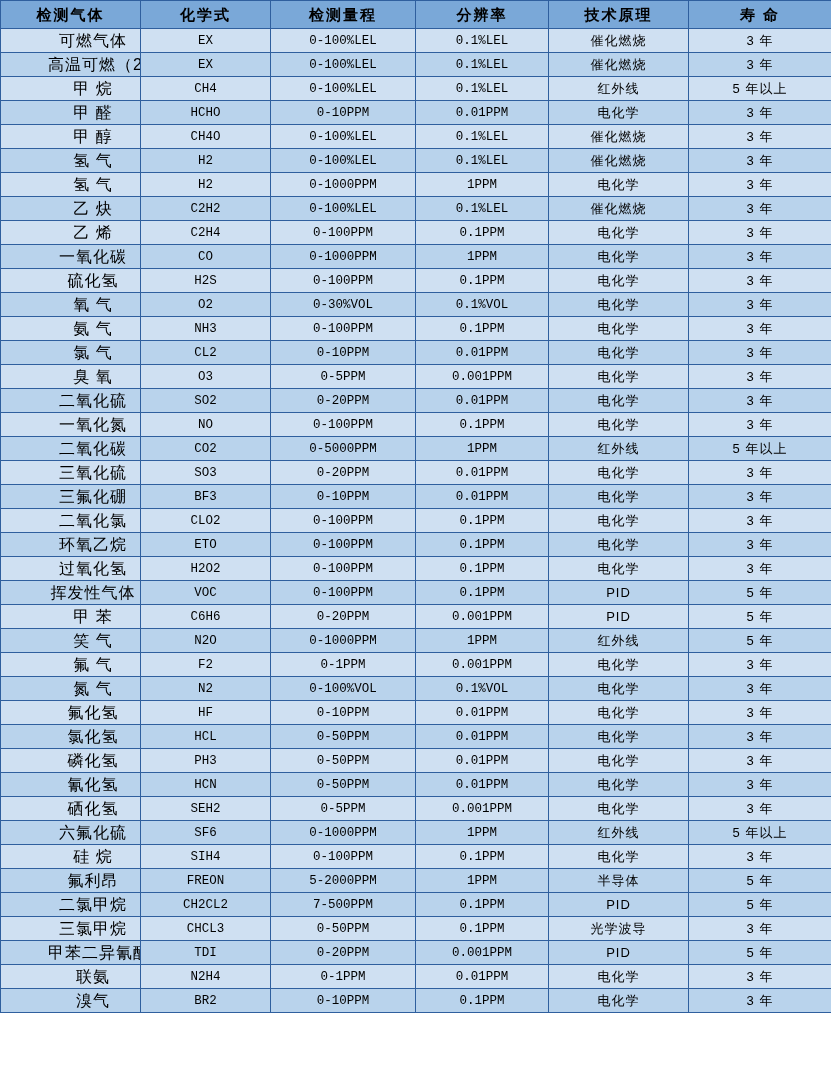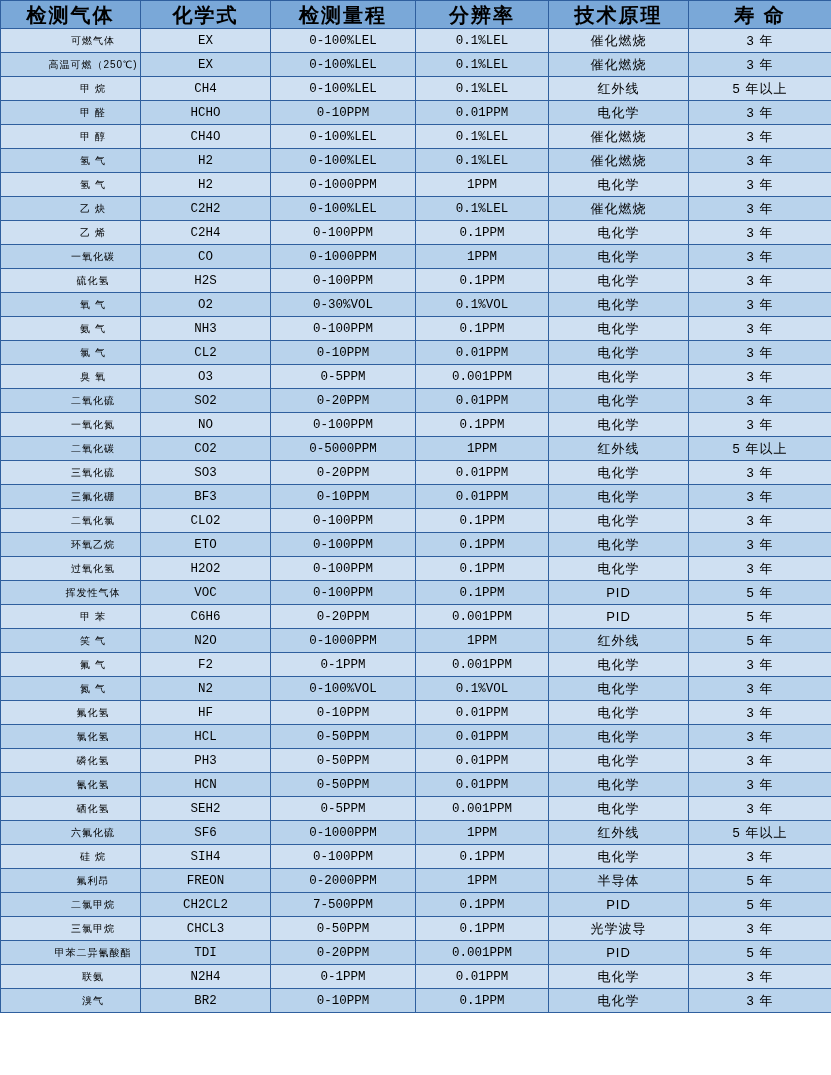--- a/index.html
+++ b/index.html
@@ -29,30 +29,30 @@
     vertical-align: middle;
     color: #000000;
     height: 23px;
     line-height: 20px;
     padding: 0 2px;
     overflow: hidden;
     white-space: nowrap;
   }
   #gas-table thead th {
     background: #7aa8d8;
-    font-size: 20px;
+    font-size: 15px;
     font-weight: bold;
     height: 27px;
     letter-spacing: 2px;
   }
   #gas-table tbody td {
     font-size: 13px;
   }
   #gas-table tbody td.name {
-    font-size: 10px;
+    font-size: 16px;
     letter-spacing: 1px;
     padding-left: 47px;
   }
   #gas-table tbody td.formula,
   #gas-table tbody td.range,
   #gas-table tbody td.resolution {
     font-family: "Liberation Mono", monospace;
     font-size: 12.5px;
   }
   #gas-table tbody td.principle,
@@ -362,21 +362,21 @@
         <td class="name">硅 烷</td>
         <td class="formula">SIH4</td>
         <td class="range">0-100PPM</td>
         <td class="resolution">0.1PPM</td>
         <td class="principle">电化学</td>
         <td class="life">3 年</td>
       </tr>
       <tr class="even">
         <td class="name">氟利昂</td>
         <td class="formula">FREON</td>
-        <td class="range">0-2000PPM</td>
+        <td class="range">5-2000PPM</td>
         <td class="resolution">1PPM</td>
         <td class="principle">半导体</td>
         <td class="life">5 年</td>
       </tr>
       <tr class="even">
         <td class="name">二氯甲烷</td>
         <td class="formula">CH2CL2</td>
         <td class="range">7-500PPM</td>
         <td class="resolution">0.1PPM</td>
         <td class="principle">PID</td>

